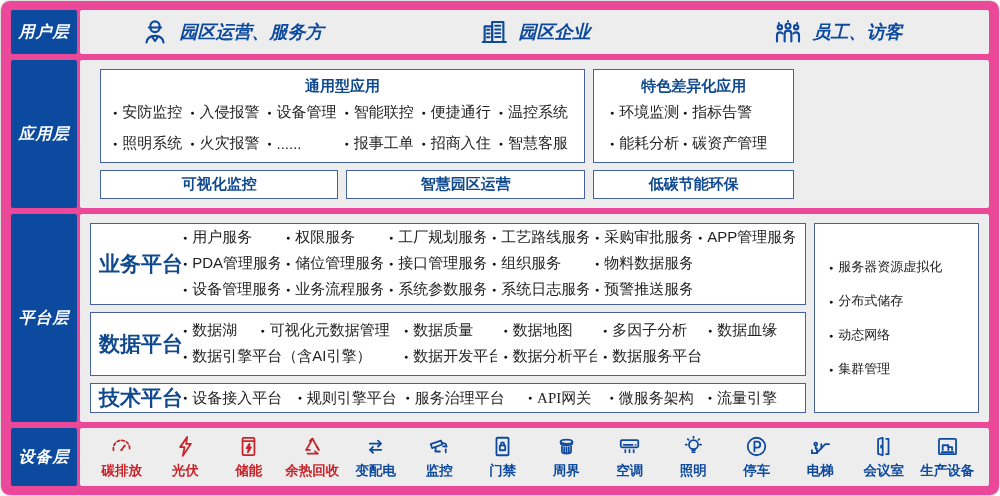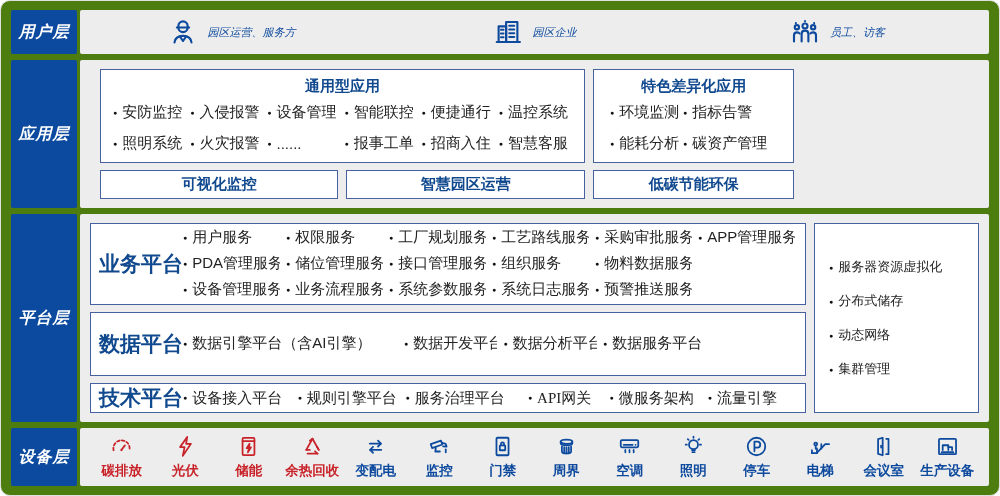--- a/index.html
+++ b/index.html
@@ -1,34 +1,34 @@
 <!DOCTYPE html>
 <html><head>
 <meta charset="utf-8">
 <style>
   html,body{margin:0;padding:0;background:#fff;}
   body{font-family:"Liberation Sans","DejaVu Sans",sans-serif;}
   .frame{position:relative;width:1000px;height:496px;box-sizing:border-box;
-    border:1px solid #e0e0e0;border-radius:10px;background:#4d7c0f;
+    border:1px solid #e0e0e0;border-radius:10px;background:#ec4899;
     padding:9px 10px;display:flex;flex-direction:column;gap:6px;overflow:hidden;}
   .layer{display:flex;gap:3px;}
   .layer-user{height:44px;}
   .layer-app{height:148px;}
   .layer-platform{height:208px;}
   .layer-device{flex:1;}
   .layer-label{flex:0 0 66px;background:#0b4a9e;color:#fff;border-radius:2px;
     display:flex;align-items:center;justify-content:center;
     font-size:16px;font-weight:bold;font-style:italic;letter-spacing:1px;}
   .layer-content{flex:1;background:#ededed;border-radius:2px;box-sizing:border-box;}
 
   
   .user-content{display:flex;align-items:center;}
   .user-group{flex:1;display:flex;align-items:center;justify-content:center;gap:10px;color:#0d4a9e;}
   .user-group .g-icon{width:30px;height:30px;flex:none;}
-  .user-group .g-label{font-size:11px;font-weight:normal;font-style:italic;color:#0d4a9e;white-space:nowrap;}
+  .user-group .g-label{font-size:18px;font-weight:bold;font-style:italic;color:#0d4a9e;white-space:nowrap;}
 
   
   .wbox{background:#fff;border:1.5px solid #45619f;box-sizing:border-box;}
   .box-title{color:#11498f;font-weight:bold;font-size:15px;text-align:center;white-space:nowrap;}
 
   
   .bullet{display:flex;align-items:center;gap:5px;font-size:15px;color:#232323;white-space:nowrap;overflow:hidden;}
   .bullet::before{content:"●";font-size:7px;color:#111;flex:none;transform:translateY(-.5px);}
 
   
@@ -214,20 +214,29 @@
                 <div class="bullet">系统参数服务</div>
                 <div class="bullet">系统日志服务</div>
                 <div class="bullet">预警推送服务</div>
               </div>
           </div>
         </div>
 
         <div class="wbox pbox pbox-data">
           <div class="p-title">数据平台</div>
           <div style="flex:1;display:flex;flex-direction:column;justify-content:space-evenly;gap:7px;">
+            <div class="p-grid grid-d">
+
+            <div class="bullet">数据湖</div>
+                <div class="bullet">可视化元数据管理</div>
+                <div class="bullet">数据质量</div>
+                <div class="bullet">数据地图</div>
+                <div class="bullet">多因子分析</div>
+                <div class="bullet">数据血缘</div>
+              </div>
             <div class="p-grid grid-d row2">
 
             <div class="bullet first-span span2">数据引擎平台（含AI引擎）</div>
                 <div class="bullet first-span">数据开发平台</div>
                 <div class="bullet first-span">数据分析平台</div>
                 <div class="bullet first-span">数据服务平台</div>
               </div>
           </div>
         </div>
 

